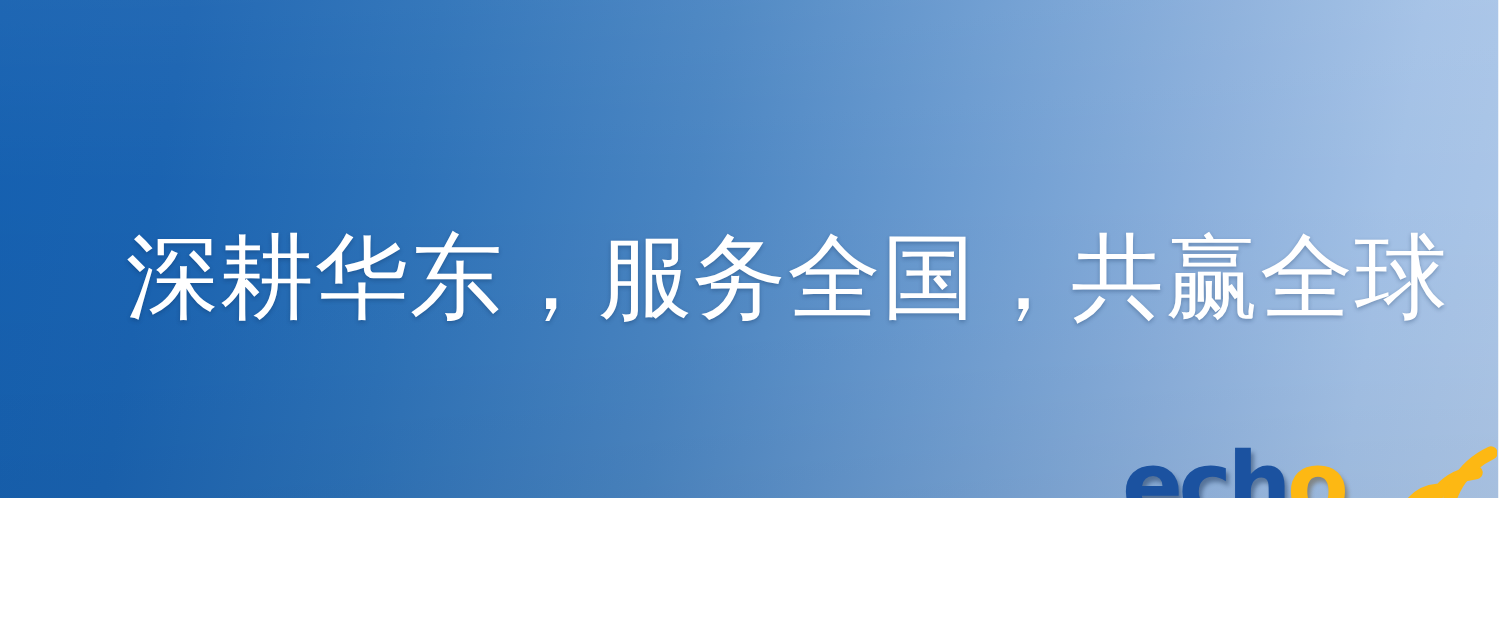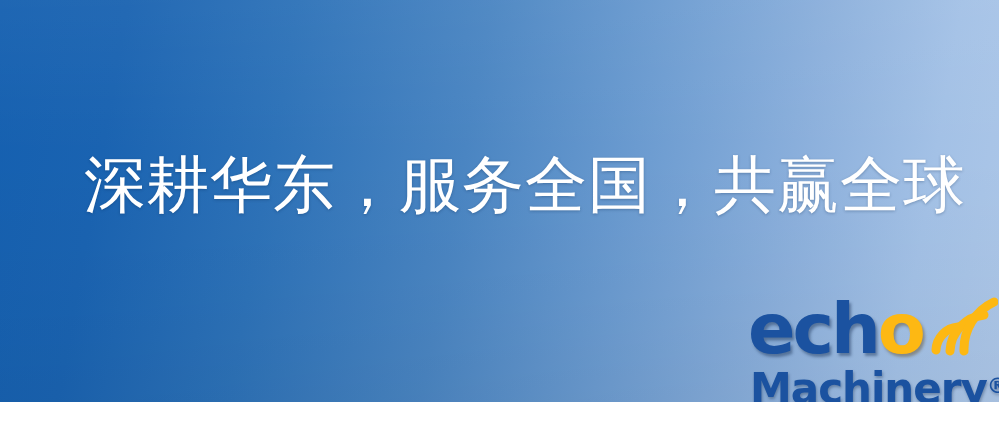--- a/index.html
+++ b/index.html
@@ -4,21 +4,21 @@
 <style>
   html, body {
     margin: 0;
     padding: 0;
     background: #ffffff;
   }
 
   #banner {
     position: relative;
     width: 999px;
-    height: 402px;
+    height: 332px;
     overflow: hidden;
     
     background: linear-gradient(100deg,
         #1560b0 0%,
         #1a63b1 12%,
         #2d72b8 28%,
         #4a85c2 46%,
         #6b9bd0 62%,
         #8cb0dc 78%,
         #a3c1e6 90%,
@@ -72,21 +72,21 @@
     width: 257px;
     height: 126px;
   }
 
   #logo-echo {
     position: absolute;
     left: 6px;
     top: -2px;
     font-family: "DejaVu Sans", "Liberation Sans", sans-serif;
     font-weight: bold;
-    font-size: 70px;
+    font-size: 60px;
     line-height: 1;
     letter-spacing: -3px;
     color: #1b52a0;
     text-shadow: 2px 3px 3px rgba(20,45,80,0.45);
   }
 
   #logo-echo .o-yellow {
     color: #fdb813;
     text-shadow: 2px 3px 3px rgba(90,60,10,0.40);
   }

